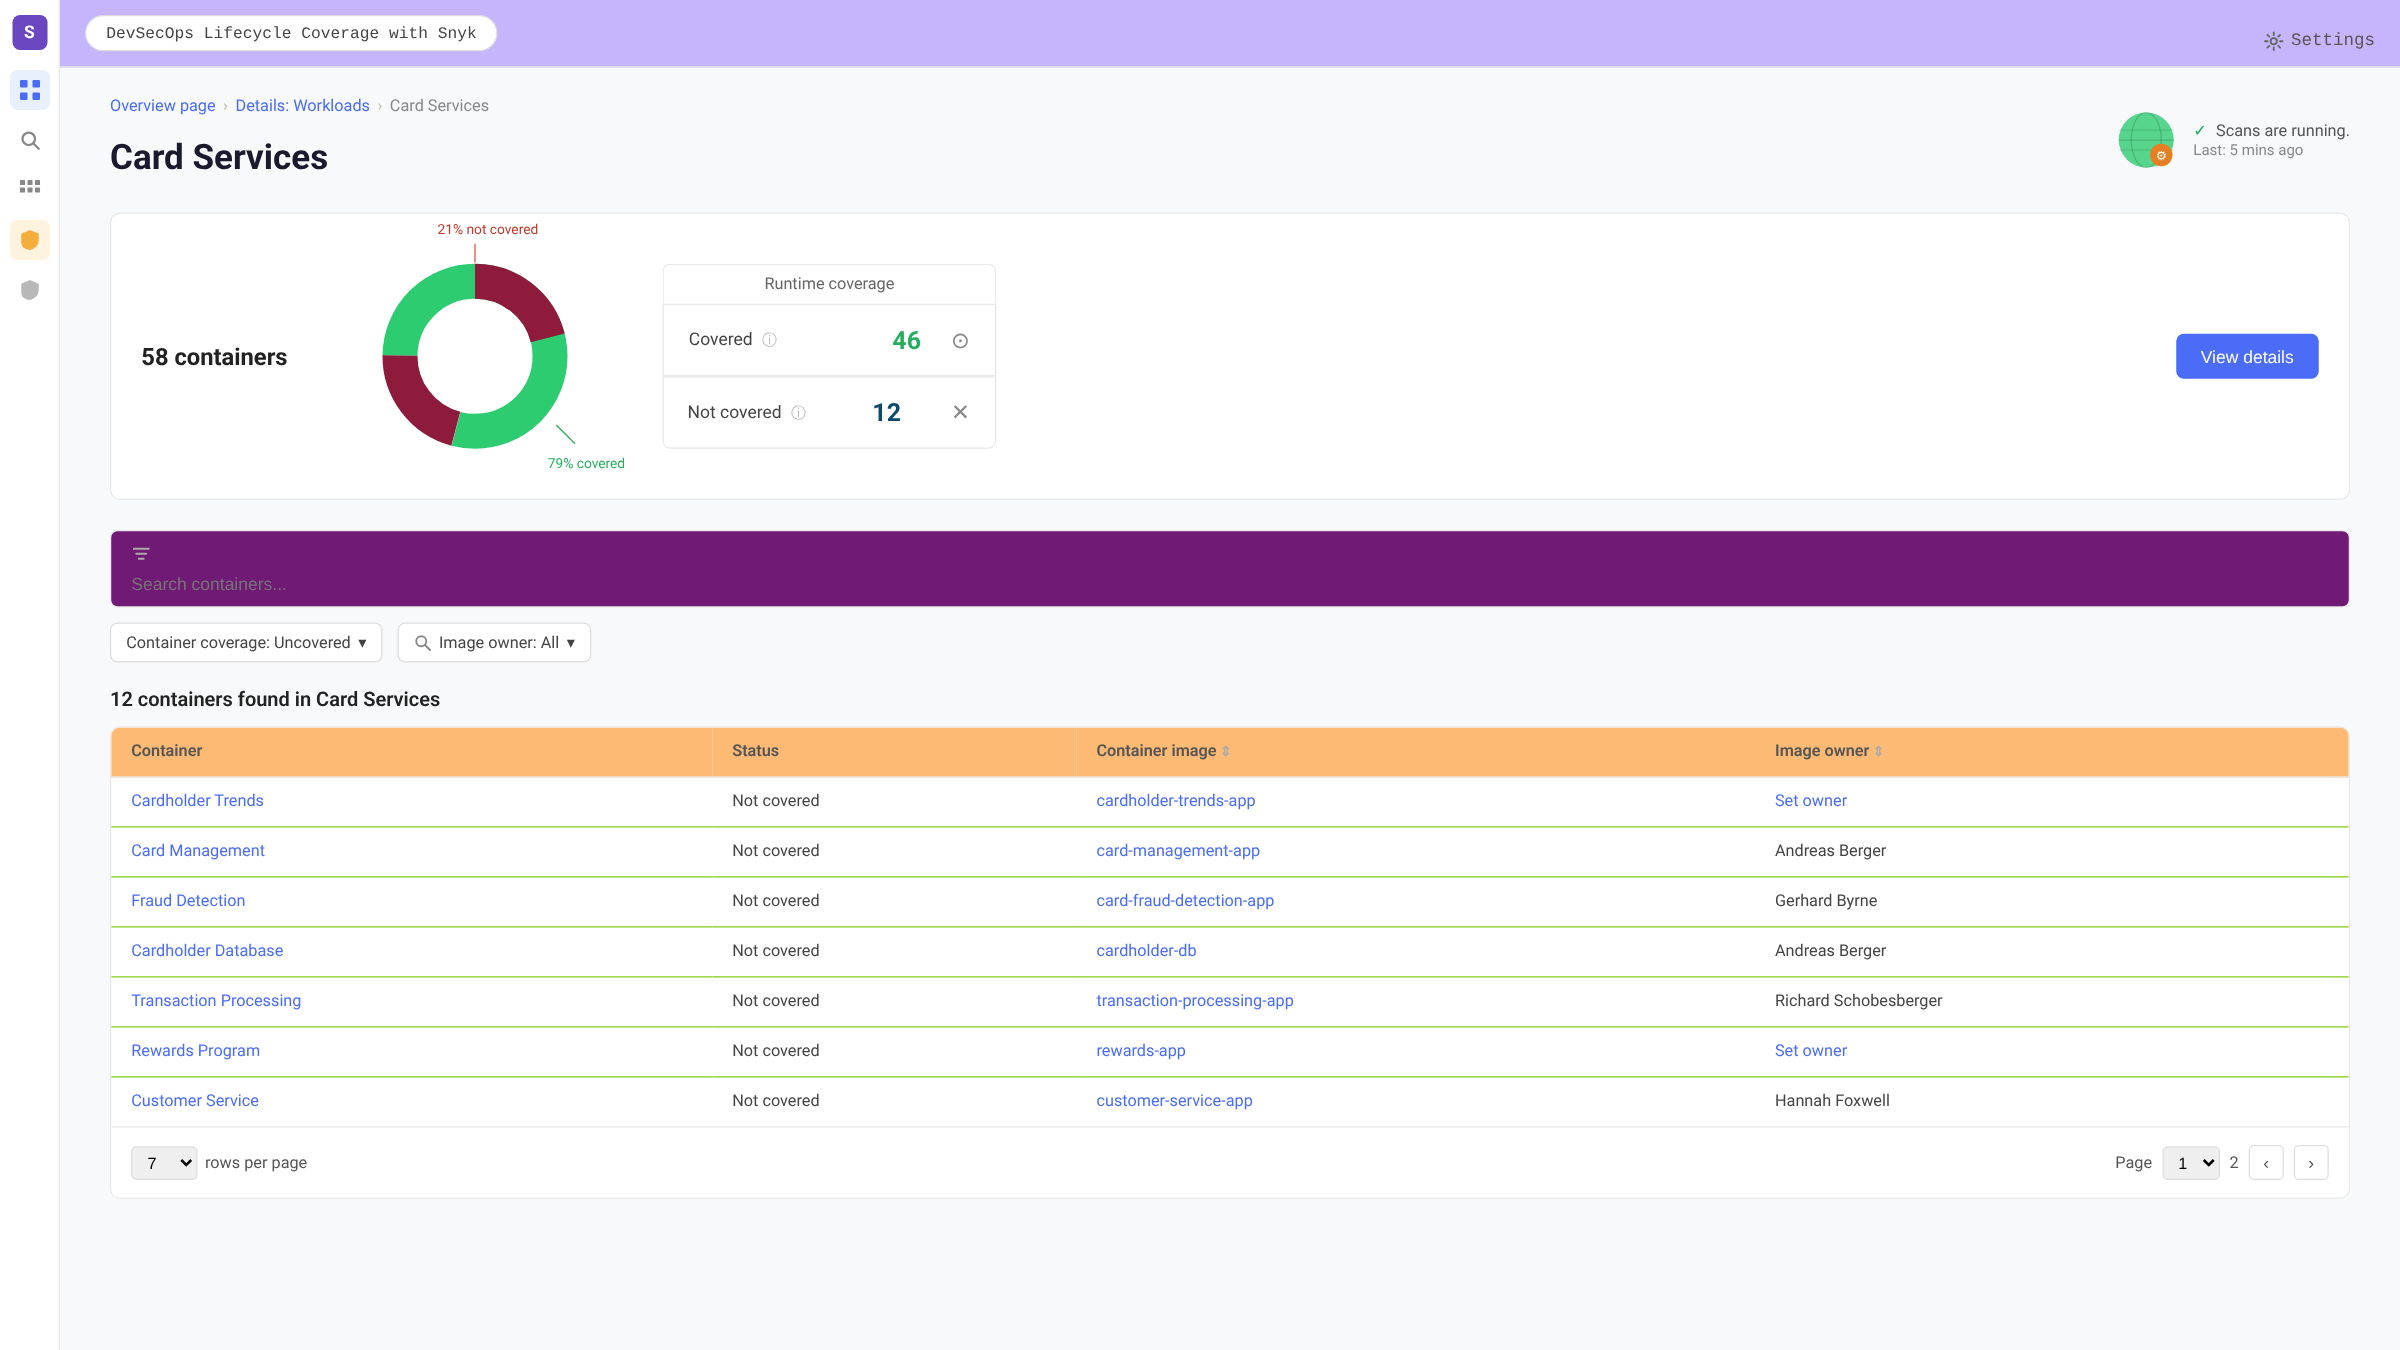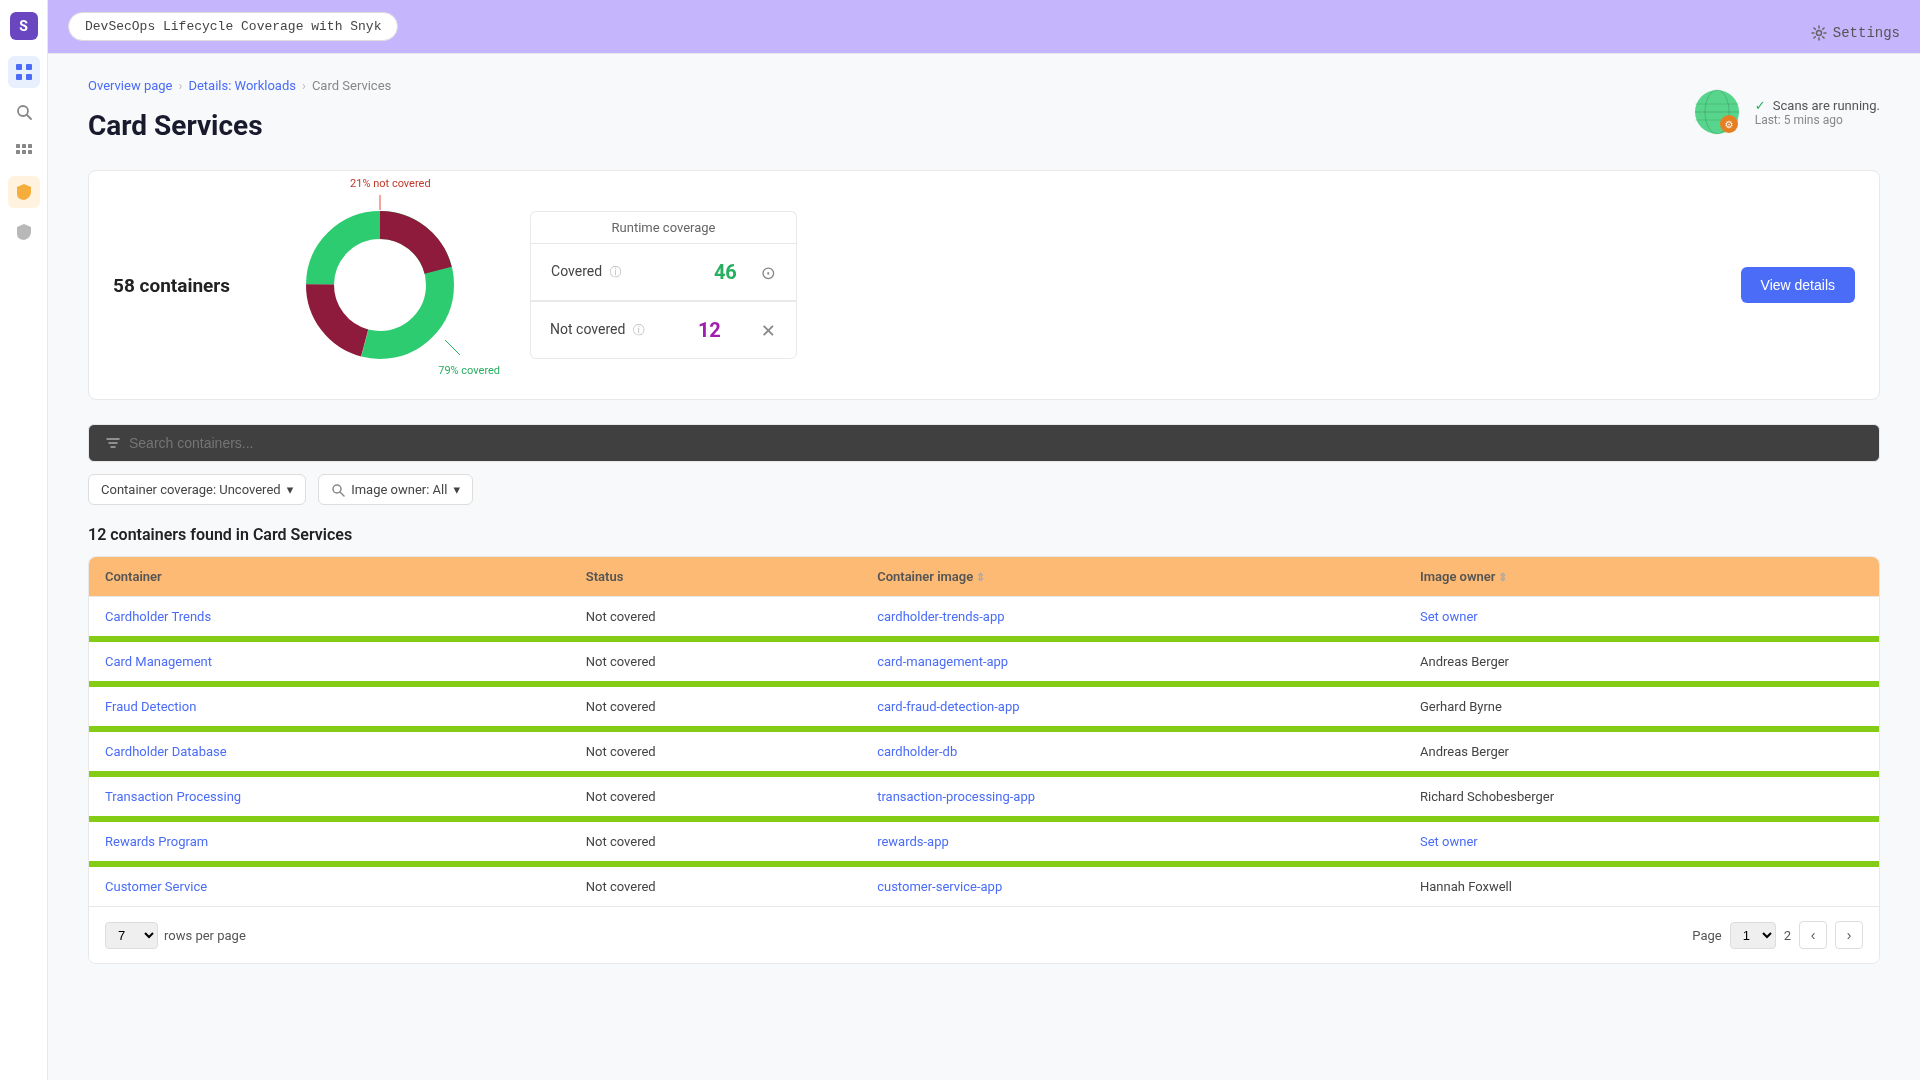--- a/index.html
+++ b/index.html
@@ -145,45 +145,46 @@
       padding: 16px 20px;
       border: 1px solid #e8e8e8;
       gap: 40px;
       min-width: 220px;
     }
     .coverage-stat-row:first-child { border-radius: 6px 6px 0 0; border-bottom: none; }
     .coverage-stat-row:last-child { border-radius: 0 0 6px 6px; }
     .stat-label { font-size: 14px; color: #444; flex: 1; }
     .stat-num { font-size: 20px; font-weight: 700; min-width: 36px; text-align: right; }
     .stat-num.covered { color: #27ae60; }
-    .stat-num.not-covered { color: #a21caf; }
+    .stat-num.not-covered { color: #0c4a6e; }
 
     .view-details-btn {
       background: #4a6cf7;
       color: white;
       border: none;
       border-radius: 6px;
       padding: 10px 20px;
       font-size: 14px;
       cursor: pointer;
       font-weight: 500;
     }
 
     
     .filter-bar {
-      background: #404040;
+      background: #701a75;
       border: 1px solid #e8e8e8;
       border-radius: 6px;
       padding: 10px 16px;
       display: flex;
       align-items: flex-start;
       gap: 8px;
       margin-bottom: 12px;
       color: #aaa;
       font-size: 14px;
+      flex-direction: column;
     }
 
     .filter-row {
       display: flex;
       align-items: center;
       gap: 12px;
       margin-bottom: 20px;
     }
     .filter-select {
       border: 1px solid #ddd;
@@ -227,21 +228,21 @@
       font-size: 13px;
       font-weight: 600;
       color: #555;
       border-bottom: 1px solid #e8e8e8;
     }
     .data-table th.sortable { cursor: pointer; }
     .data-table th.sortable::after { content: ' ⇕'; font-size: 11px; color: #aaa; }
     .data-table td {
       padding: 12px 16px;
       font-size: 13px;
-      border-bottom: 6px solid #84cc16;
+      border-bottom: 1px solid #84cc16;
       color: #444;
     }
     .data-table tr:last-child td { border-bottom: none; }
     .data-table a { color: #4a6cf7; text-decoration: none; }
     .status-not-covered { color: #e74c3c; }
     .set-owner { color: #4a6cf7; cursor: pointer; text-decoration: none; }
 
     
     .pagination-row {
       display: flex;

